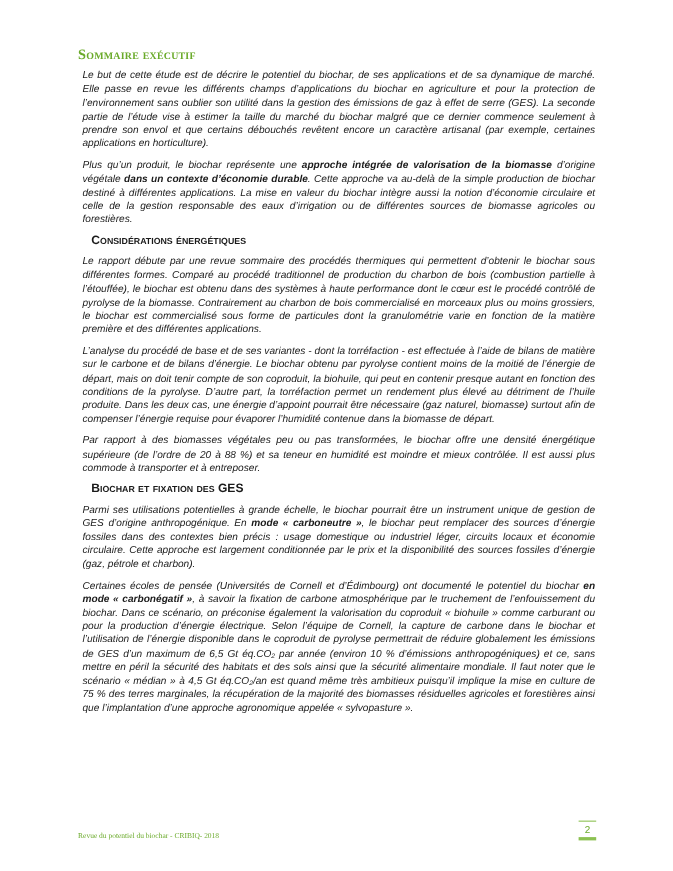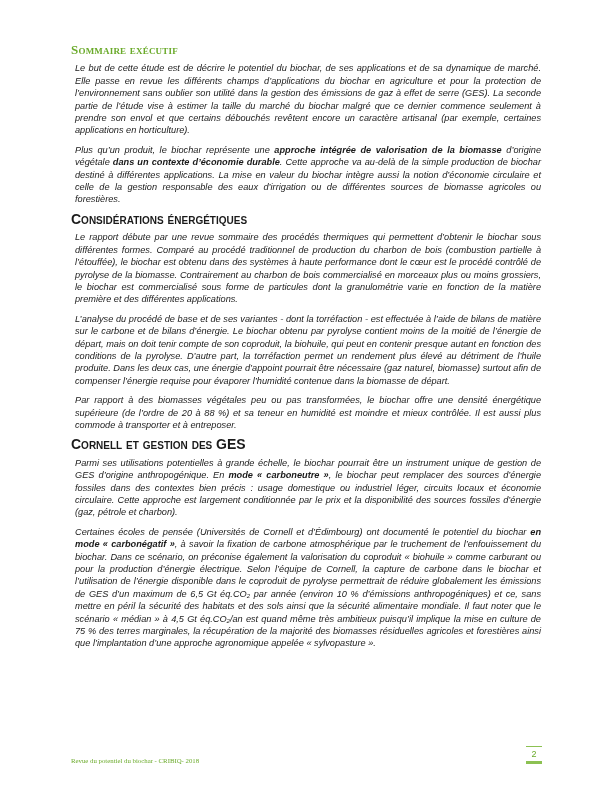--- a/index.html
+++ b/index.html
@@ -9,21 +9,21 @@
       font-family: "Liberation Sans", sans-serif;
       font-size: 9.2px; line-height: 12.4px; color: #1a1a1a;
     }
     .h1 {
       font-family: "Liberation Serif", serif;
       font-variant: small-caps; font-weight: bold;
       color: #6aaa2a; font-size: 13px; margin: 0 0 6px 0; letter-spacing: 0.2px;
     }
     .h2 {
       font-variant: small-caps; font-weight: bold;
-      font-size: 14px; margin: 0 0 6px 0; color: #1a1a1a;
+      font-size: 11px; margin: 0 0 6px 12px; color: #1a1a1a;
     }
     p { margin: 0 0 7px 4px; text-align: justify; font-style: italic; }
     b { font-weight: bold; }
     sub { font-size: 6px; vertical-align: -1px; line-height: 0; }
     .footer-text {
       position: absolute; left: 71px; top: 757px;
       font-family: "Liberation Serif", serif; font-size: 6.8px; color: #6aaa2a;
     }
     .page-num {
       position: absolute; left: 526px; top: 746px; width: 16px; text-align: center;
@@ -40,21 +40,21 @@
 
   <p>Le but de cette étude est de décrire le potentiel du biochar, de ses applications et de sa dynamique de marché. Elle passe en revue les différents champs d’applications du biochar en agriculture et pour la protection de l’environnement sans oublier son utilité dans la gestion des émissions de gaz à effet de serre (GES). La seconde partie de l’étude vise à estimer la taille du marché du biochar malgré que ce dernier commence seulement à prendre son envol et que certains débouchés revêtent encore un caractère artisanal (par exemple, certaines applications en horticulture).</p>
 
   <p><span>Plus qu’un produit, le biochar représente une </span><b>approche intégrée de valorisation de la biomasse</b><span> d’origine végétale </span><b>dans un contexte d’économie durable</b><span>. Cette approche va au-delà de la simple production de biochar destiné à différentes applications. La mise en valeur du biochar intègre aussi la notion d’économie circulaire et celle de la gestion responsable des eaux d’irrigation ou de différentes sources de biomasse agricoles ou forestières.</span></p>
 
   <div class="h2">Considérations énergétiques</div>
   <p>Le rapport débute par une revue sommaire des procédés thermiques qui permettent d’obtenir le biochar sous différentes formes. Comparé au procédé traditionnel de production du charbon de bois (combustion partielle à l’étouffée), le biochar est obtenu dans des systèmes à haute performance dont le cœur est le procédé contrôlé de pyrolyse de la biomasse. Contrairement au charbon de bois commercialisé en morceaux plus ou moins grossiers, le biochar est commercialisé sous forme de particules dont la granulométrie varie en fonction de la matière première et des différentes applications.</p>
   <p>L’analyse du procédé de base et de ses variantes - dont la torréfaction - est effectuée à l’aide de bilans de matière sur le carbone et de bilans d’énergie. Le biochar obtenu par pyrolyse contient moins de la moitié de l’énergie de départ, mais on doit tenir compte de son coproduit, la biohuile, qui peut en contenir presque autant en fonction des conditions de la pyrolyse. D’autre part, la torréfaction permet un rendement plus élevé au détriment de l’huile produite. Dans les deux cas, une énergie d’appoint pourrait être nécessaire (gaz naturel, biomasse) surtout afin de compenser l’énergie requise pour évaporer l’humidité contenue dans la biomasse de départ.</p>
   <p>Par rapport à des biomasses végétales peu ou pas transformées, le biochar offre une densité énergétique supérieure (de l’ordre de 20 à 88 %) et sa teneur en humidité est moindre et mieux contrôlée. Il est aussi plus commode à transporter et à entreposer.</p>
 
-  <div class="h2">Cornell et gestion des GES</div>
+  <div class="h2">Biochar et fixation des GES</div>
   <p><span>Parmi ses utilisations potentielles à grande échelle, le biochar pourrait être un instrument unique de gestion de GES d’origine anthropogénique. En </span><b>mode « carboneutre »</b><span>, le biochar peut remplacer des sources d’énergie fossiles dans des contextes bien précis : usage domestique ou industriel léger, circuits locaux et économie circulaire. Cette approche est largement conditionnée par le prix et la disponibilité des sources fossiles d’énergie (gaz, pétrole et charbon).</span></p>
 
   <p><span>Certaines écoles de pensée (Universités de Cornell et d’Édimbourg) ont documenté le potentiel du biochar </span><b>en mode « carbonégatif »</b><span>, à savoir la fixation de carbone atmosphérique par le truchement de l’enfouissement du biochar. Dans ce scénario, on préconise également la valorisation du coproduit « biohuile » comme carburant ou pour la production d’énergie électrique. Selon l’équipe de Cornell, la capture de carbone dans le biochar et l’utilisation de l’énergie disponible dans le coproduit de pyrolyse permettrait de réduire globalement les émissions de GES d’un maximum de 6,5 Gt éq.CO</span><sub>2</sub><span> par année (environ 10 % d’émissions anthropogéniques) et ce, sans mettre en péril la sécurité des habitats et des sols ainsi que la sécurité alimentaire mondiale. Il faut noter que le scénario « médian » à 4,5 Gt éq.CO</span><sub>2</sub><span>/an est quand même très ambitieux puisqu’il implique la mise en culture de 75 % des terres marginales, la récupération de la majorité des biomasses résiduelles agricoles et forestières ainsi que l’implantation d’une approche agronomique appelée « sylvopasture ».</span></p>
 </div>
 
 <div class="footer-text">Revue du potentiel du biochar - CRIBIQ- 2018</div>
 <div class="page-num">
   <div class="bar-top"></div>
   <div>2</div>
   <div class="bar-bottom"></div>

